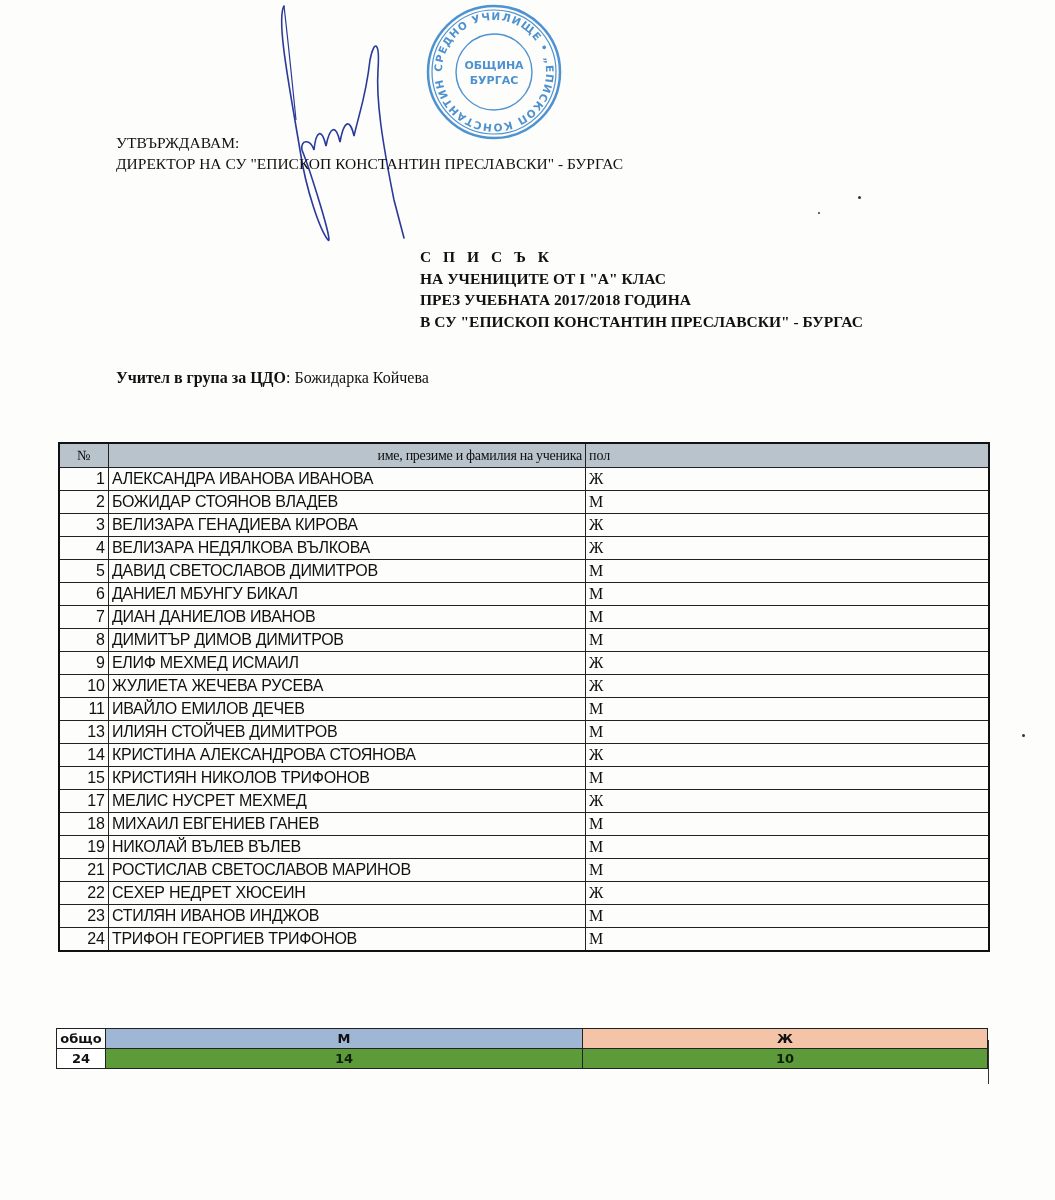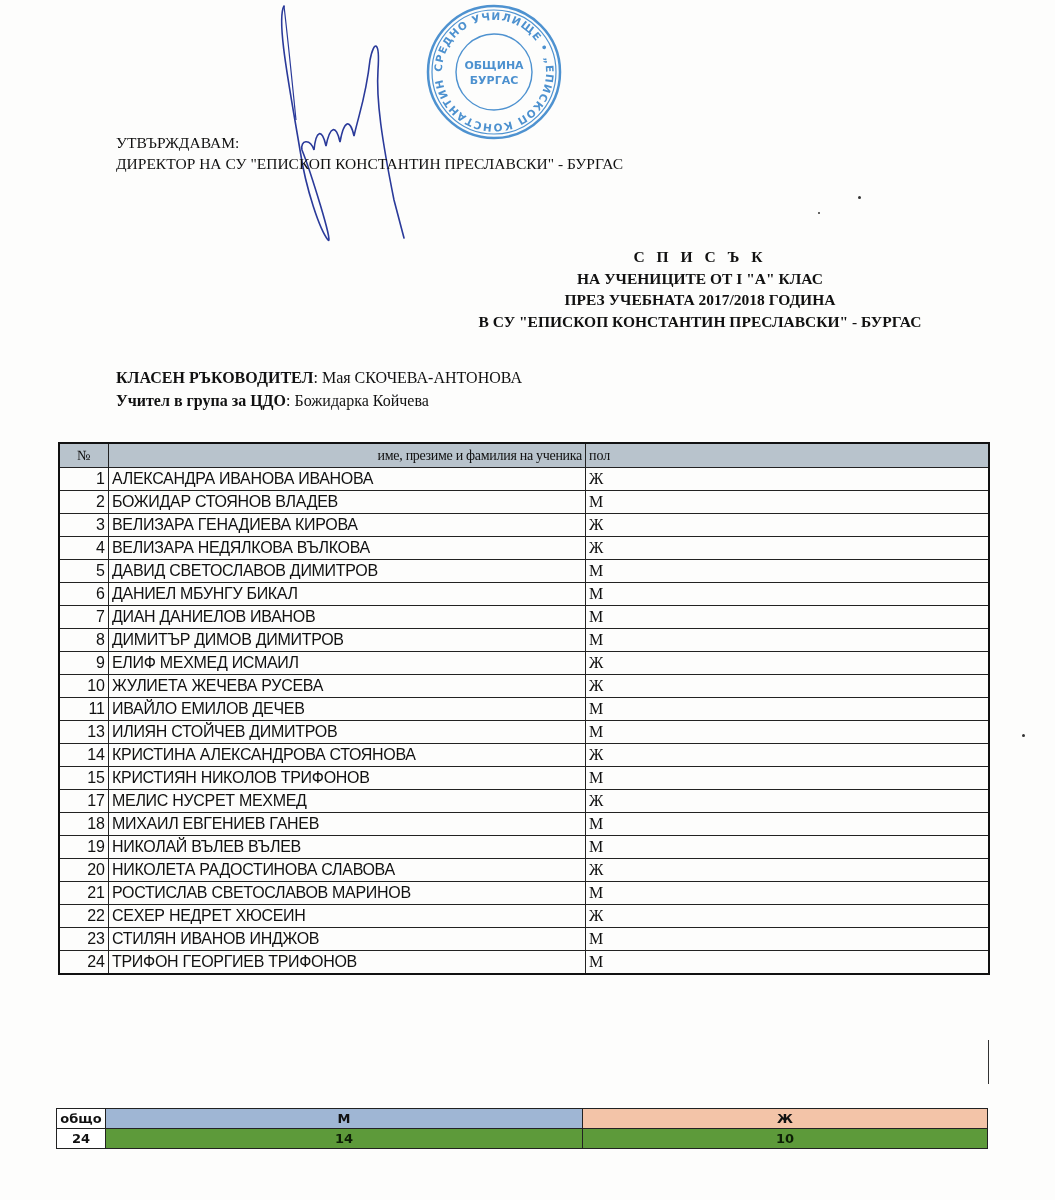--- a/index.html
+++ b/index.html
@@ -5,21 +5,21 @@
   html, body { margin:0; padding:0; }
   body {
     width:1055px; height:1200px; position:relative; overflow:hidden;
     background:#fdfdfc;
     font-family:"Liberation Serif", "DejaVu Serif", serif;
     color:#111;
   }
   .abs { position:absolute; }
   .approve { left:116px; top:132px; font-weight:normal; font-size:15.5px; line-height:21px; }
   .approve div { white-space:nowrap; }
-  .title-block { left:420px; top:246px; width:560px; text-align:center; font-weight:bold; font-size:15.5px; line-height:21.5px; }
+  .title-block { left:420px; top:246px; width:560px; font-weight:bold; font-size:15.5px; line-height:21.5px; }
   .title-block .t0 { letter-spacing:4px; }
   .teacher-block { left:116px; top:366px; font-size:16px; line-height:23px; }
   .teacher-block b { font-weight:bold; }
 
   
   .student-table {
     left:58px; top:442px; width:932px;
     border-collapse:collapse;
     font-family:"Liberation Sans", "DejaVu Sans", sans-serif;
     font-size:16px;
@@ -35,21 +35,21 @@
   .col-num { width:42px; text-align:right; }
   .col-name { width:470px; text-align:left; letter-spacing:-0.3px; }
   .col-sex { text-align:left; font-family:"Liberation Serif", serif; font-size:16px; }
   th.col-num { text-align:center; }
   th.col-name { text-align:right; }
 
   .extra-box { left:58px; top:1040px; width:930px; height:44px; border-right:1.5px solid #333; }
 
   
   .summary-table {
-    left:56px; top:1108px; width:932px;
+    left:56px; top:1028px; width:932px;
     border-collapse:collapse;
     font-family:"DejaVu Sans", sans-serif; font-weight:bold; font-size:13px;
     border:1.5px solid #222;
   }
   .summary-table td { border:1.2px solid #222; height:19px; text-align:center; padding:0; }
   .s-lbl { width:48px; background:#fff; }
   .s-m { background:#9fb6d4; width:476px; }
   .s-f { background:#f3c4a8; }
   .s-val { background:#5d9a3a; color:#0d1f06; }
   .s-tot { background:#fff; }
@@ -92,23 +92,20 @@
 
 <div class="abs title-block">
   <div class="t0">С П И С Ъ К</div>
   <div>НА УЧЕНИЦИТЕ ОТ I "А" КЛАС</div>
   <div>ПРЕЗ УЧЕБНАТА 2017/2018 ГОДИНА</div>
   <div>В СУ "ЕПИСКОП КОНСТАНТИН ПРЕСЛАВСКИ" - БУРГАС</div>
 </div>
 
 <div class="abs teacher-block">
   <div>
-    <b>КЛАСЕН РЪКОВОДИТЕЛ</b><span>: Мая СКОЧЕВА-АНТОНОВА</span>
-  </div>
-  <div>
     <b>Учител в група за ЦДО</b><span>: Божидарка Койчева</span>
   </div>
 </div>
 
 <table class="abs student-table">
   <thead>
     <tr>
       <th class="col-num">№</th>
       <th class="col-name">име, презиме и фамилия на ученика</th>
       <th class="col-sex">пол</th>
@@ -192,25 +189,20 @@
       </tr>
       <tr>
         <td class="col-num">18</td>
         <td class="col-name">МИХАИЛ ЕВГЕНИЕВ ГАНЕВ</td>
         <td class="col-sex">М</td>
       </tr>
       <tr>
         <td class="col-num">19</td>
         <td class="col-name">НИКОЛАЙ ВЪЛЕВ ВЪЛЕВ</td>
         <td class="col-sex">М</td>
-      </tr>
-      <tr>
-        <td class="col-num">20</td>
-        <td class="col-name">НИКОЛЕТА РАДОСТИНОВА СЛАВОВА</td>
-        <td class="col-sex">Ж</td>
       </tr>
       <tr>
         <td class="col-num">21</td>
         <td class="col-name">РОСТИСЛАВ СВЕТОСЛАВОВ МАРИНОВ</td>
         <td class="col-sex">М</td>
       </tr>
       <tr>
         <td class="col-num">22</td>
         <td class="col-name">СЕХЕР НЕДРЕТ ХЮСЕИН</td>
         <td class="col-sex">Ж</td>

